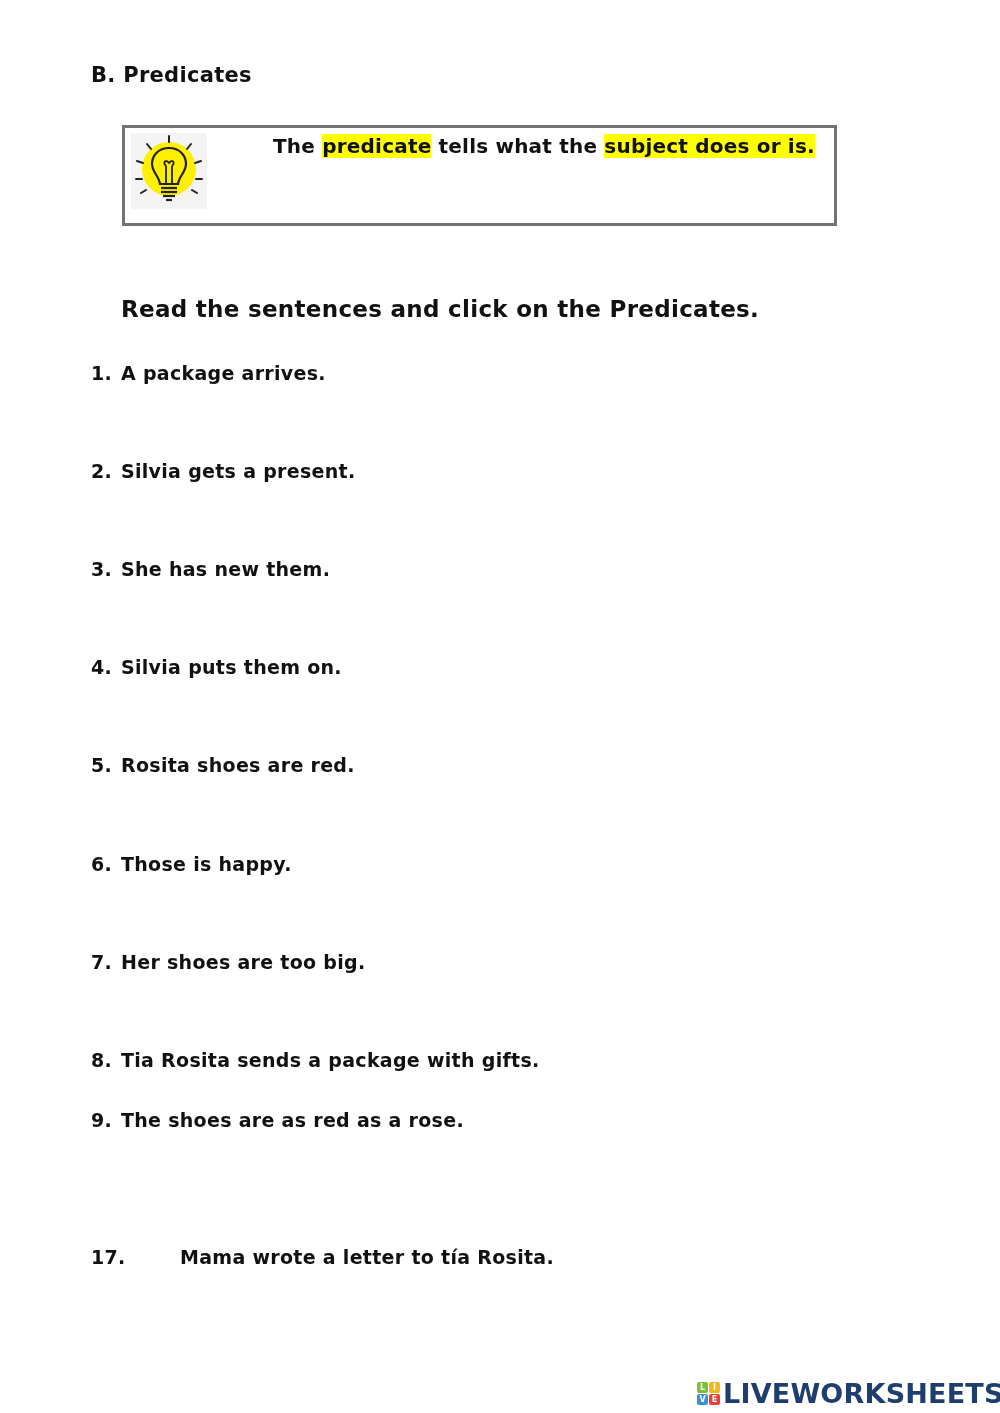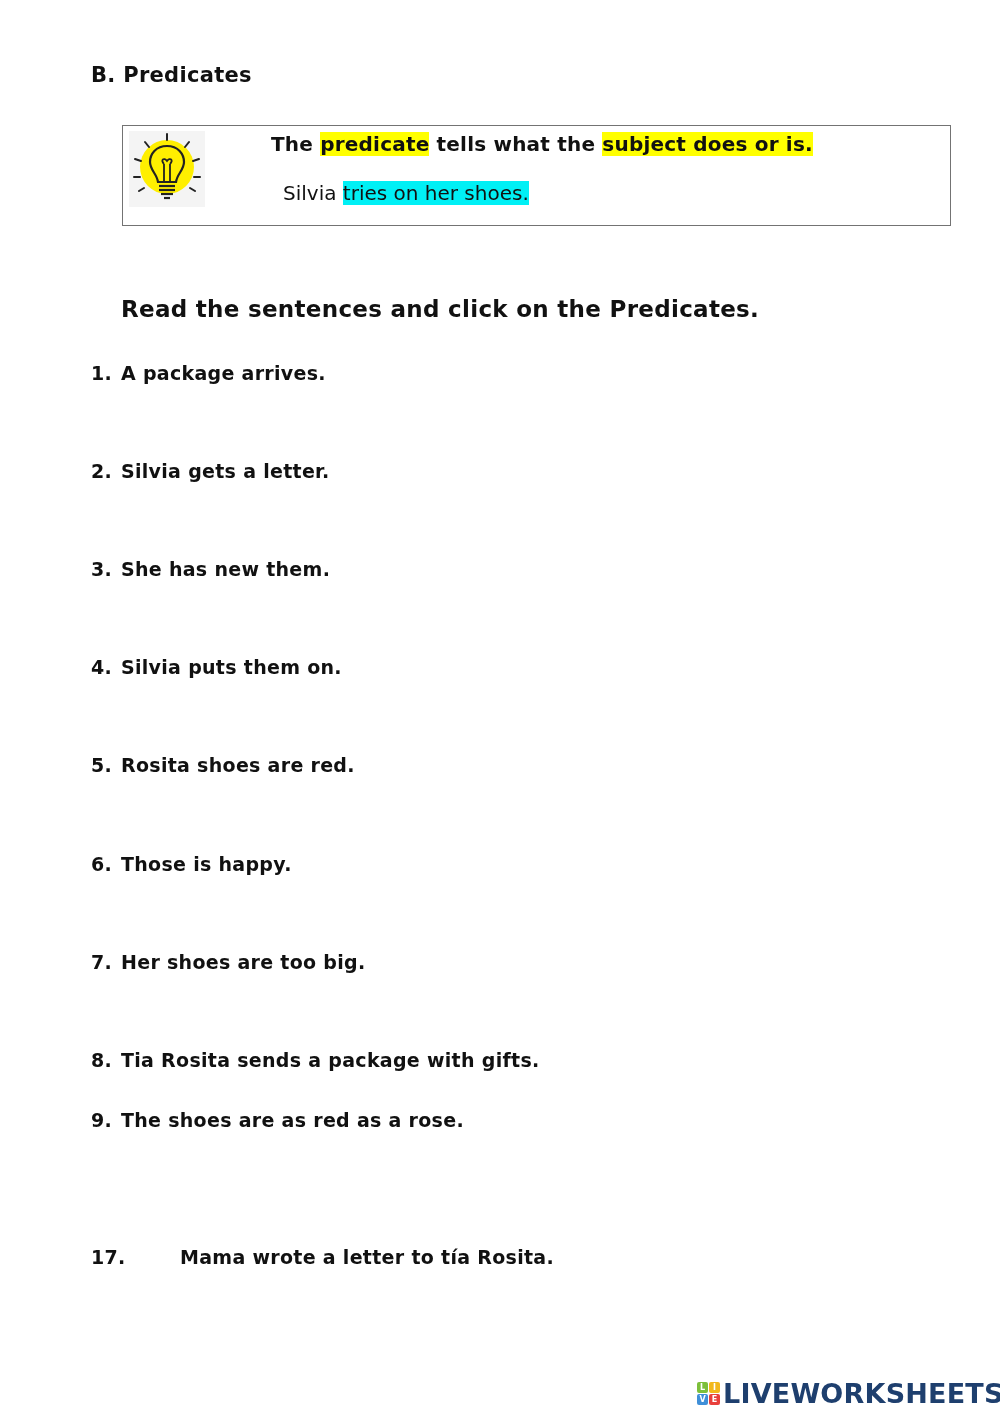--- a/index.html
+++ b/index.html
@@ -1,19 +1,19 @@
 <!DOCTYPE html>
 <html><head>
   <meta charset="utf-8">
   <style>
     * { box-sizing: border-box; margin: 0; padding: 0; }
     html, body { width: 1000px; height: 1413px; background: #ffffff; overflow: hidden; }
     body { position: relative; font-family: "DejaVu Sans", sans-serif; color: #111; }
     .section-title { position: absolute; left: 91px; top: 63px; font-size: 21px; font-weight: bold; letter-spacing: 0.3px; }
-    .info-box { position: absolute; left: 122px; top: 125px; width: 829px; height: 101px; border: 1px solid #737373; }
+    .info-box { position: absolute; left: 122px; top: 125px; width: 715px; height: 101px; border: 3px solid #737373; }
     .bulb { position: absolute; left: 6px; top: 5px; width: 76px; height: 76px; background: #f4f4f4; }
     .rule-line { position: absolute; left: 148px; top: 6px; font-size: 20px; font-weight: bold; white-space: nowrap; letter-spacing: 0.2px; }
     .example-line { position: absolute; left: 160px; top: 55px; font-size: 20px; white-space: nowrap; }
     .hl-yellow { background: #ffff00; }
     .hl-cyan { background: #00f0f5; }
     .instruction { position: absolute; left: 121px; top: 296px; font-size: 23px; font-weight: bold; white-space: nowrap; letter-spacing: 0.3px; }
     .sentence { position: absolute; left: 91px; font-size: 19px; font-weight: bold; white-space: nowrap; letter-spacing: 0.3px; cursor: pointer; }
     .sentence .num { display: inline-block; width: 30px; }
     .sentence.wide .num { width: 89px; }
     .logo { position: absolute; left: 697px; top: 1378px; height: 30px; display: flex; align-items: center; }
@@ -45,29 +45,26 @@
       <path d="M35 51 L35 33 M41 51 L41 33 M35 33 C31 29 35 26 38 30 C41 26 45 29 41 33" fill="none" stroke="#222" stroke-width="1.8"></path>
       <line x1="30" y1="55" x2="46" y2="55" stroke="#222" stroke-width="2.2"></line>
       <line x1="30" y1="59" x2="46" y2="59" stroke="#222" stroke-width="2.2"></line>
       <line x1="32" y1="63" x2="44" y2="63" stroke="#222" stroke-width="2.2"></line>
       <line x1="35" y1="67" x2="41" y2="67" stroke="#222" stroke-width="2.2"></line>
     </svg>
   </div>
   <div class="rule-line">
     <span>The </span><span class="hl-yellow">predicate</span><span> tells what the </span><span class="hl-yellow">subject does or is.</span>
   </div>
-  <div class="example-line">
-    <span>Silvia </span><span class="hl-cyan">tries on her shoes.</span>
-  </div>
 </div>
 
 <div class="instruction">Read the sentences and click on the Predicates.</div>
 
 <div class="sentence" style="top:362px"><span class="num">1.</span><span>A package arrives.</span></div>
-<div class="sentence" style="top:460px"><span class="num">2.</span><span>Silvia gets a letter.</span></div>
+<div class="sentence" style="top:460px"><span class="num">2.</span><span>Silvia gets a present.</span></div>
 <div class="sentence" style="top:558px"><span class="num">3.</span><span>She has new them.</span></div>
 <div class="sentence" style="top:656px"><span class="num">4.</span><span>Silvia puts them on.</span></div>
 <div class="sentence" style="top:754px"><span class="num">5.</span><span>Rosita shoes are red.</span></div>
 <div class="sentence" style="top:853px"><span class="num">6.</span><span>Those is happy.</span></div>
 <div class="sentence" style="top:951px"><span class="num">7.</span><span>Her shoes are too big.</span></div>
 <div class="sentence" style="top:1049px"><span class="num">8.</span><span>Tia Rosita sends a package with gifts.</span></div>
 <div class="sentence" style="top:1109px"><span class="num">9.</span><span>The shoes are as red as a rose.</span></div>
 <div class="sentence wide" style="top:1246px"><span class="num">17.</span><span>Mama wrote a letter to tía Rosita.</span></div>
 
 <div class="logo">

